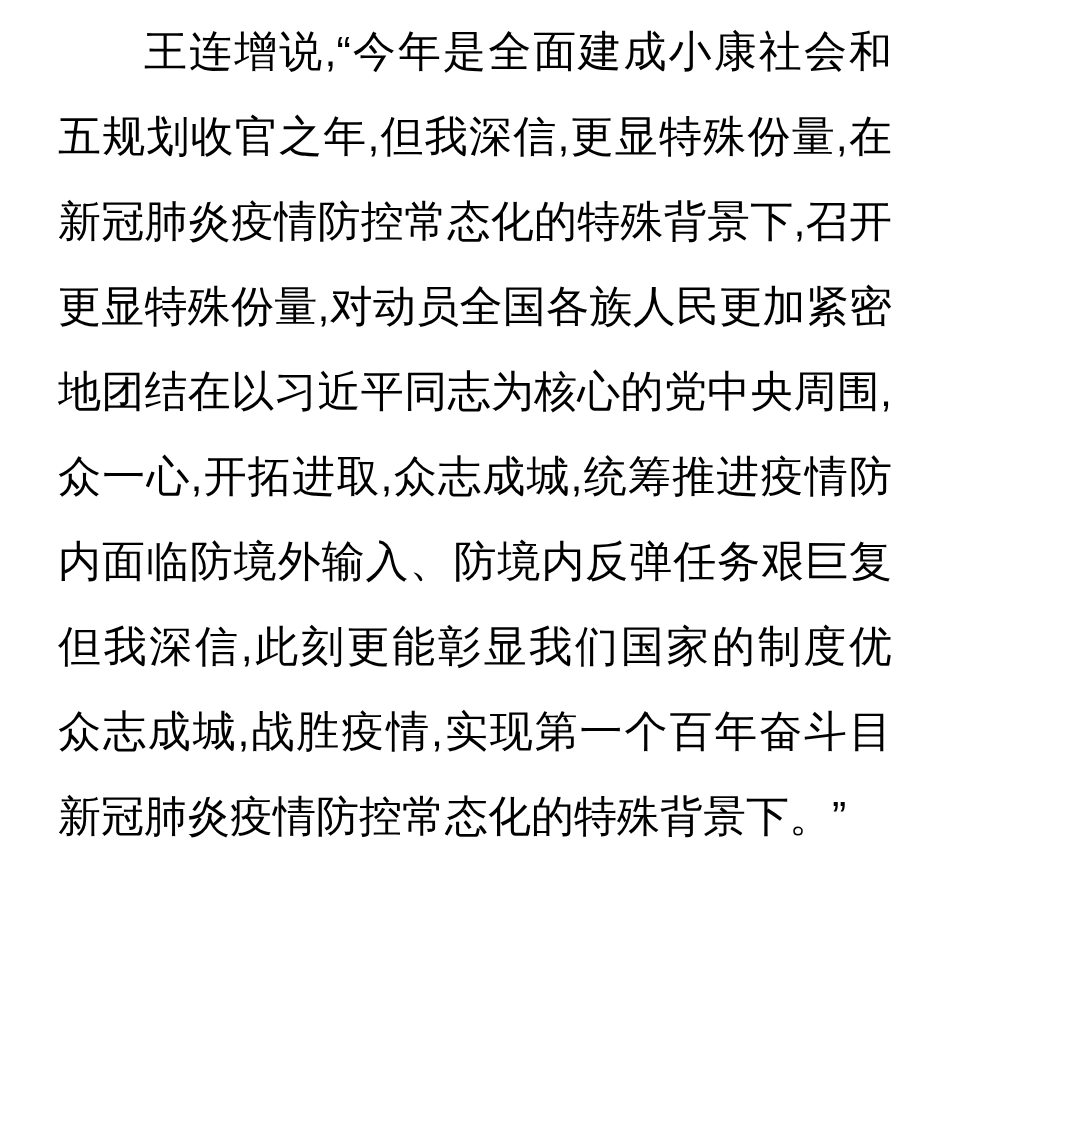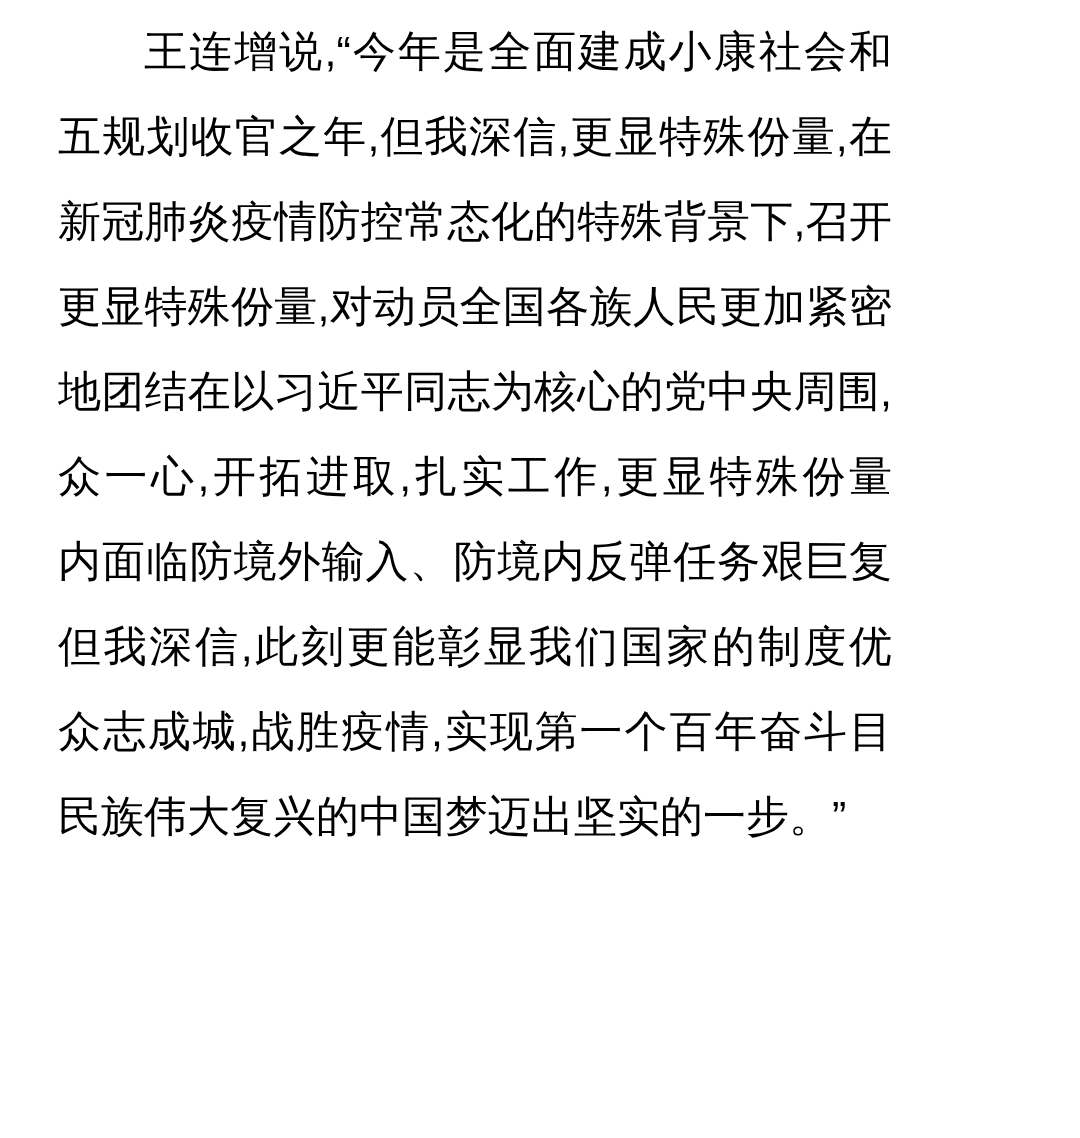--- a/index.html
+++ b/index.html
@@ -45,19 +45,19 @@
 </head>
 <body>
 
 <div class="page">
   <div class="para">
     <div class="line first">王连增说,“今年是全面建成小康社会和十三</div>
     <div class="line">五规划收官之年,但我深信,更显特殊份量,在</div>
     <div class="line">新冠肺炎疫情防控常态化的特殊背景下,召开全</div>
     <div class="line">更显特殊份量,对动员全国各族人民更加紧密</div>
     <div class="line">地团结在以习近平同志为核心的党中央周围,万</div>
-    <div class="line">众一心,开拓进取,扎实工作,更显特殊份量</div>
+    <div class="line">众一心,开拓进取,众志成城,统筹推进疫情防</div>
     <div class="line">内面临防境外输入、防境内反弹任务艰巨复杂。</div>
     <div class="line">但我深信,此刻更能彰显我们国家的制度优势,</div>
     <div class="line">众志成城,战胜疫情,实现第一个百年奋斗目</div>
-    <div class="line last">民族伟大复兴的中国梦迈出坚实的一步。”</div>
+    <div class="line last">新冠肺炎疫情防控常态化的特殊背景下。”</div>
   </div>
 </div>
 
 </body></html>

